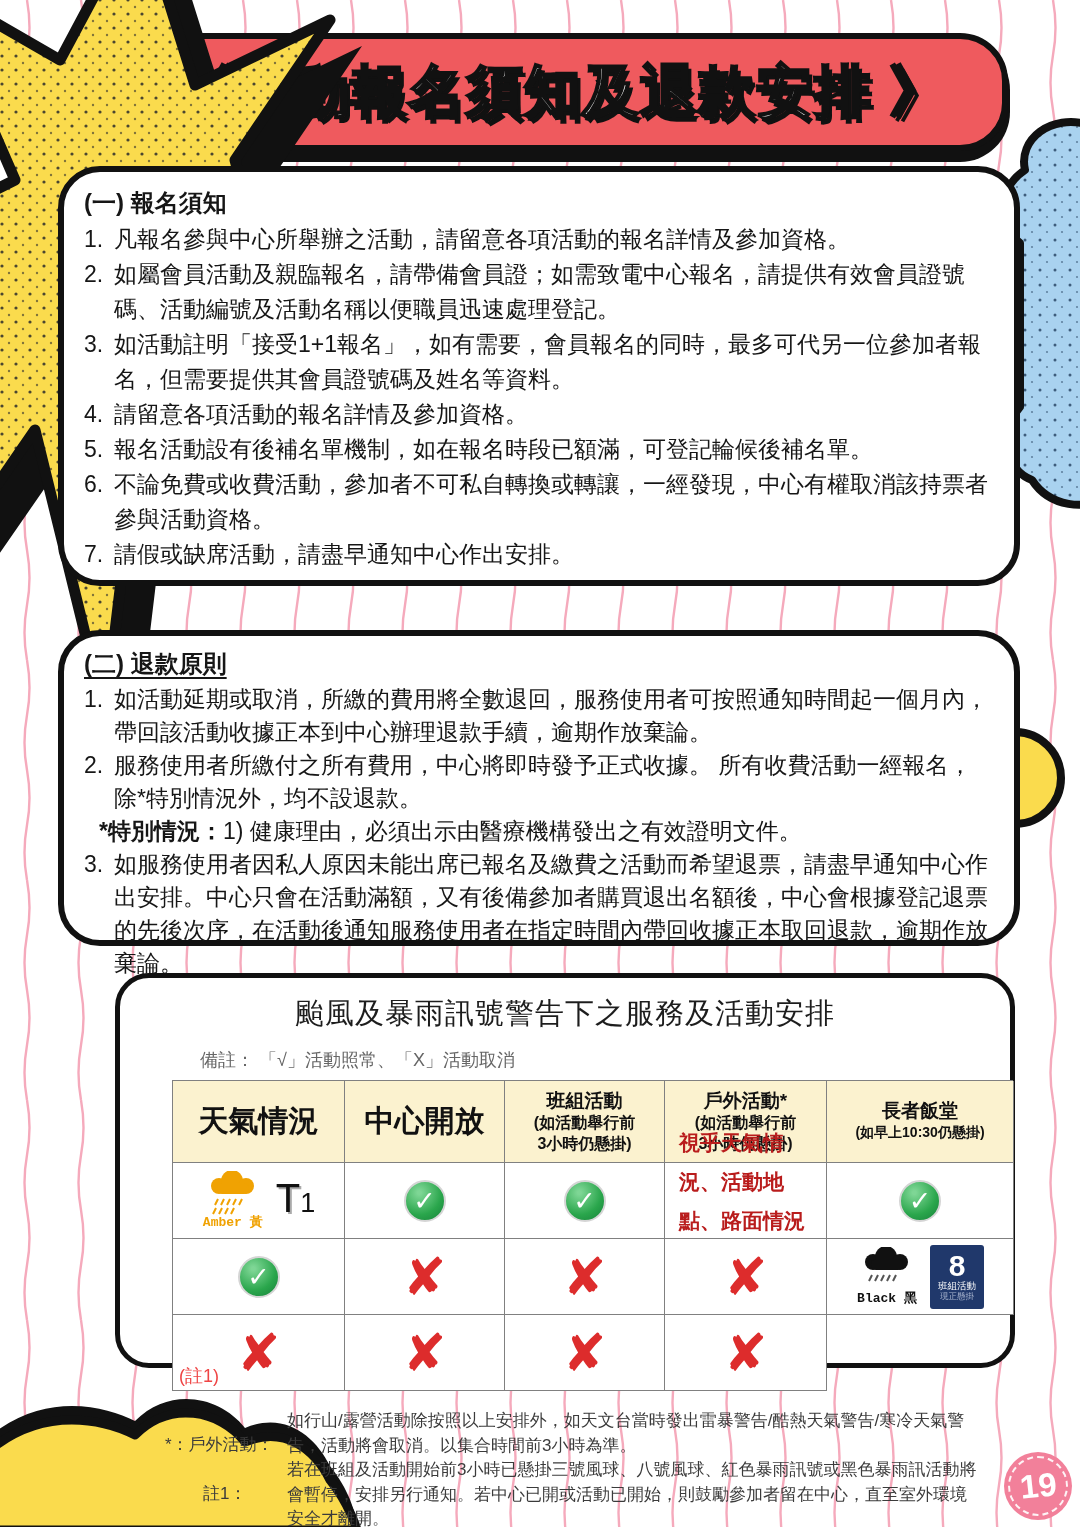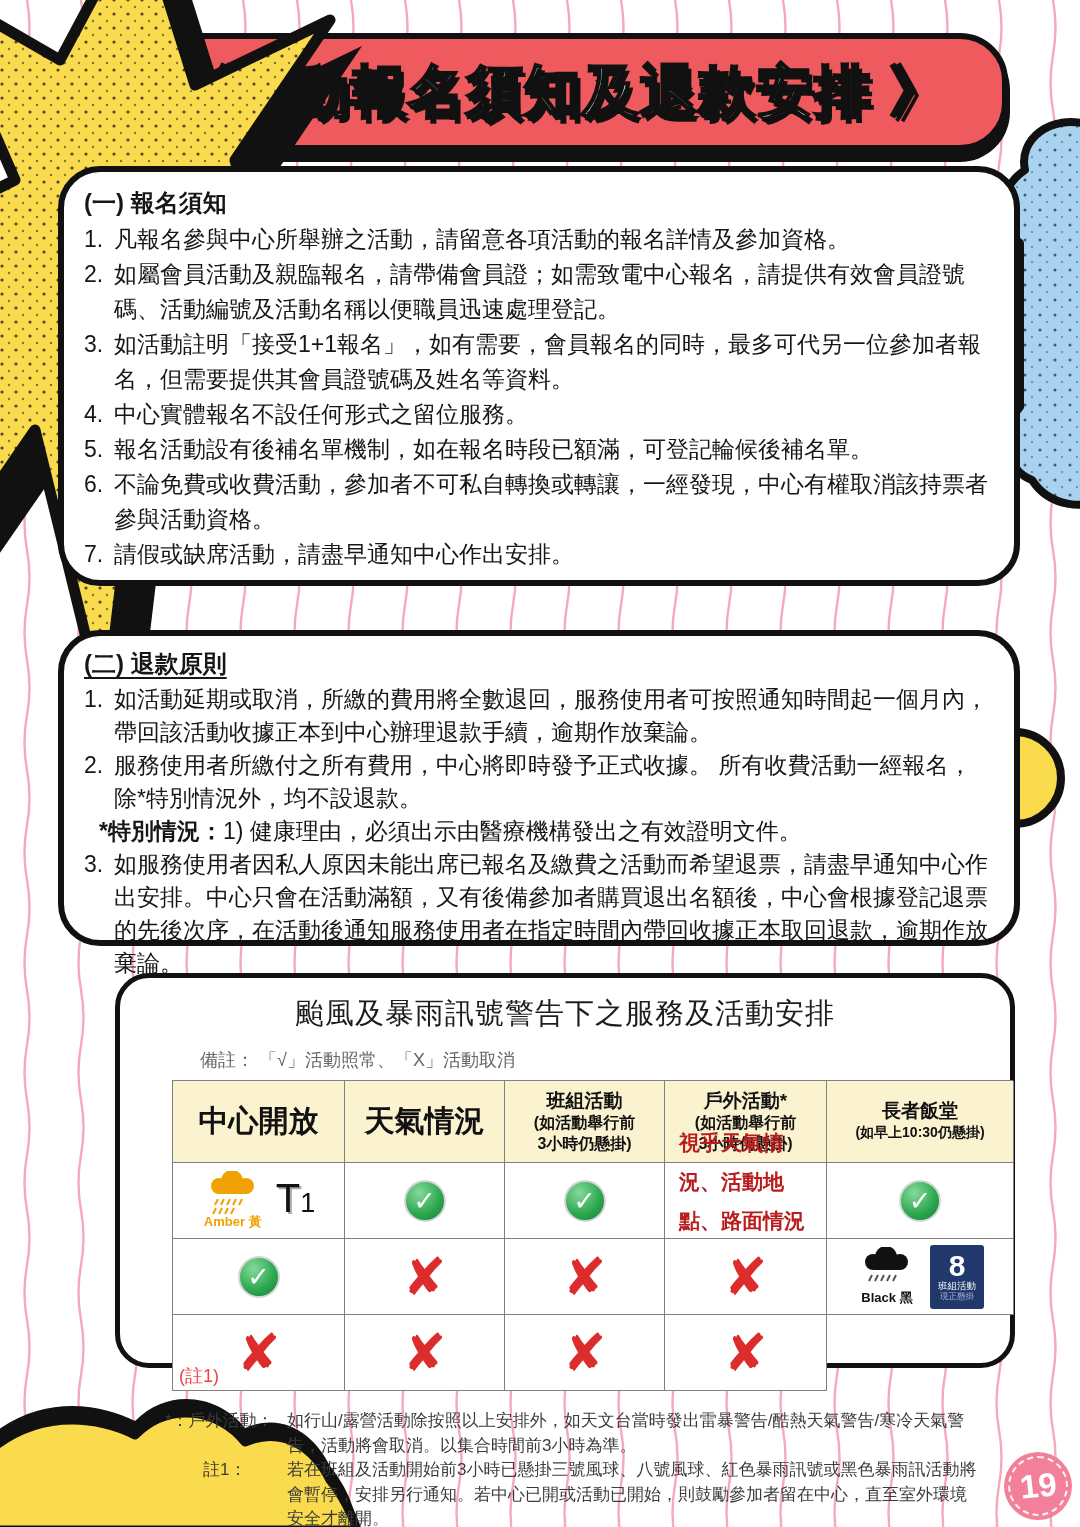--- a/index.html
+++ b/index.html
@@ -41,38 +41,38 @@
     flex-direction:column;align-items:center;justify-content:center;text-align:center;position:relative;}
   .hrow{height:82px;background:var(--header_cream);}
   .drow{height:76px;background:#fff;}
   .hbig{font-size:30px;font-weight:bold;color:#111;}
   .hsmall .col-label{font-size:19px;font-weight:bold;color:#111;line-height:22px;}
   .hsmall .col-sub{font-size:16px;font-weight:bold;color:#111;line-height:21px;white-space:pre-line;}
   .hsmall .col-sub.one{font-size:14px;white-space:nowrap;}
   .sigcell{flex-direction:row;gap:12px;}
   .cloud-block{display:flex;flex-direction:column;align-items:center;}
   .cloud-block svg{display:block;}
-  .sig-label{font-size:13px;font-weight:bold;margin-top:-2px;}
+  .sig-label{font-size:13px;font-weight:bold;margin-top:-2px;font-family:Liberation Mono, monospace;}
   .amb{color:var(--amber);} .rd{color:var(--red_signal);} .blk{color:var(--black_signal);}
   .tsig{font-size:40px;font-weight:normal;color:#111;line-height:40px;text-shadow:2px 2px 0 #aaa;}
   .tsig .n{font-size:27px;text-shadow:none;}
   .plate8{width:54px;height:64px;background:var(--navy);border-radius:3px;display:flex;flex-direction:column;
     align-items:center;justify-content:center;color:#fff;}
   .plate8 .p8{font-size:30px;font-weight:bold;line-height:28px;}
   .plate8 .p8a{font-size:9.5px;line-height:11px;}
   .plate8 .p8b{font-size:8.5px;line-height:10px;color:#aab6cf;}
   .mark-check{width:42px;height:42px;border-radius:50%;border:2px solid #d5d5d5;
     background:radial-gradient(circle at 35% 28%, #7ed695 5%, #2aa64c 60%, #17813a);
     display:flex;align-items:center;justify-content:center;color:#fff;font-size:27px;font-weight:bold;}
   .mark-x{color:var(--cross_red);font-size:52px;font-weight:bold;line-height:52px;}
   .outdoor-txt{font-size:21px;font-weight:bold;color:#b91c1c;line-height:39px;text-align:left;padding:0 10px 0 14px;}
   .cellnote{position:absolute;left:6px;bottom:2px;font-size:18px;color:#ef4444;text-align:right;}
   .footnotes{margin:18px 0 0 45px;width:815px;}
   .fn{display:flex;font-size:17px;line-height:24.5px;color:#3b3b3b;}
-  .fn .fn-label{flex:0 0 122px;white-space:nowrap;}
+  .fn .fn-label{flex:0 0 122px;white-space:nowrap;margin-top:24px;}
   .fn .fn-label.ind{padding-left:38px;}
   .fn .fn-text{flex:1;}
   .badge{position:absolute;left:1004px;top:1452px;width:68px;height:68px;border-radius:50%;
     background:var(--badge_pink);z-index:6;display:flex;align-items:center;justify-content:center;}
   .badge::before{content:"";position:absolute;inset:4px;border:2px dashed rgba(255,255,255,.9);border-radius:50%;}
   .badge-num{color:#fff;font-size:33px;font-weight:bold;transform:rotate(-6deg);}
 </style>
 </head>
 <body>
 
@@ -128,21 +128,21 @@
     <div class="item">
         <span class="num">2.</span>
         <span class="txt">如屬會員活動及親臨報名，請帶備會員證；如需致電中心報名，請提供有效會員證號碼、活動編號及活動名稱以便職員迅速處理登記。</span>
       </div>
     <div class="item">
         <span class="num">3.</span>
         <span class="txt">如活動註明「接受1+1報名」，如有需要，會員報名的同時，最多可代另一位參加者報名，但需要提供其會員證號碼及姓名等資料。</span>
       </div>
     <div class="item">
         <span class="num">4.</span>
-        <span class="txt">中心實體報名不設任何形式之留位服務。</span>
+        <span class="txt">請留意各項活動的報名詳情及參加資格。</span>
       </div>
     <div class="item">
         <span class="num">5.</span>
         <span class="txt">報名活動設有後補名單機制，如在報名時段已額滿，可登記輪候後補名單。</span>
       </div>
     <div class="item">
         <span class="num">6.</span>
         <span class="txt">不論免費或收費活動，參加者不可私自轉換或轉讓，一經發現，中心有權取消該持票者參與活動資格。</span>
       </div>
     <div class="item">
@@ -172,24 +172,24 @@
       </div>
   </div>
 
   <div class="panel panel3">
     <div class="wtitle">颱風及暴雨訊號警告下之服務及活動安排</div>
     <div class="wnote">備註： 「√」活動照常、「X」活動取消</div>
 
     <div class="wtable">
 
       <div class="wcell hrow">
+          <span class="hbig">天氣情況</span>
+        </div>
+      <div class="wcell hrow">
           <span class="hbig">中心開放</span>
-        </div>
-      <div class="wcell hrow">
-          <span class="hbig">天氣情況</span>
         </div>
       <div class="wcell hrow hsmall">
           <span class="col-label">班組活動</span>
           <span class="col-sub">(如活動舉行前
 3小時仍懸掛)</span>
         </div>
       <div class="wcell hrow hsmall">
           <span class="col-label">戶外活動*</span>
           <span class="col-sub">(如活動舉行前
 3小時仍懸掛)</span>

